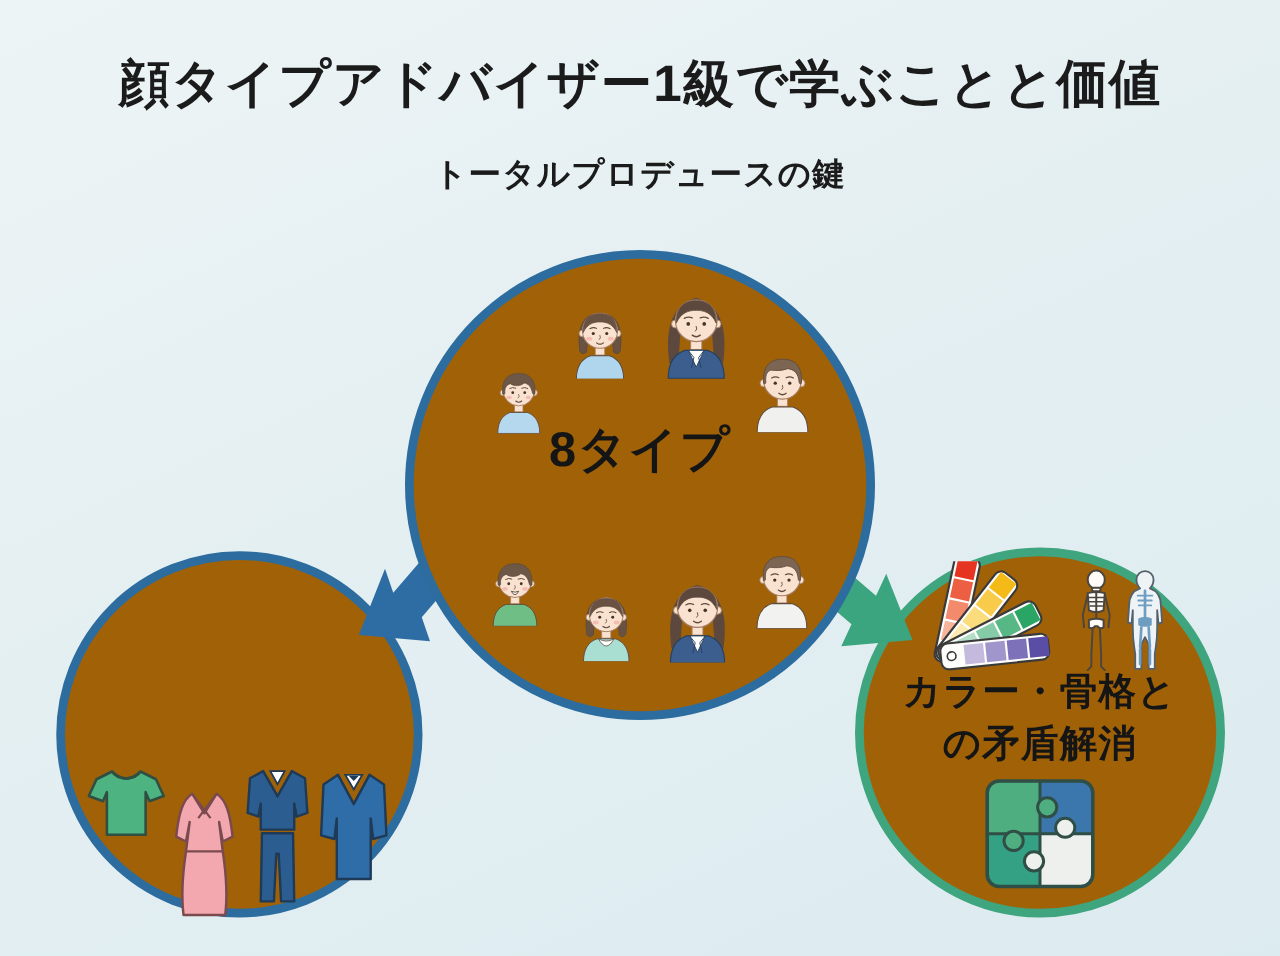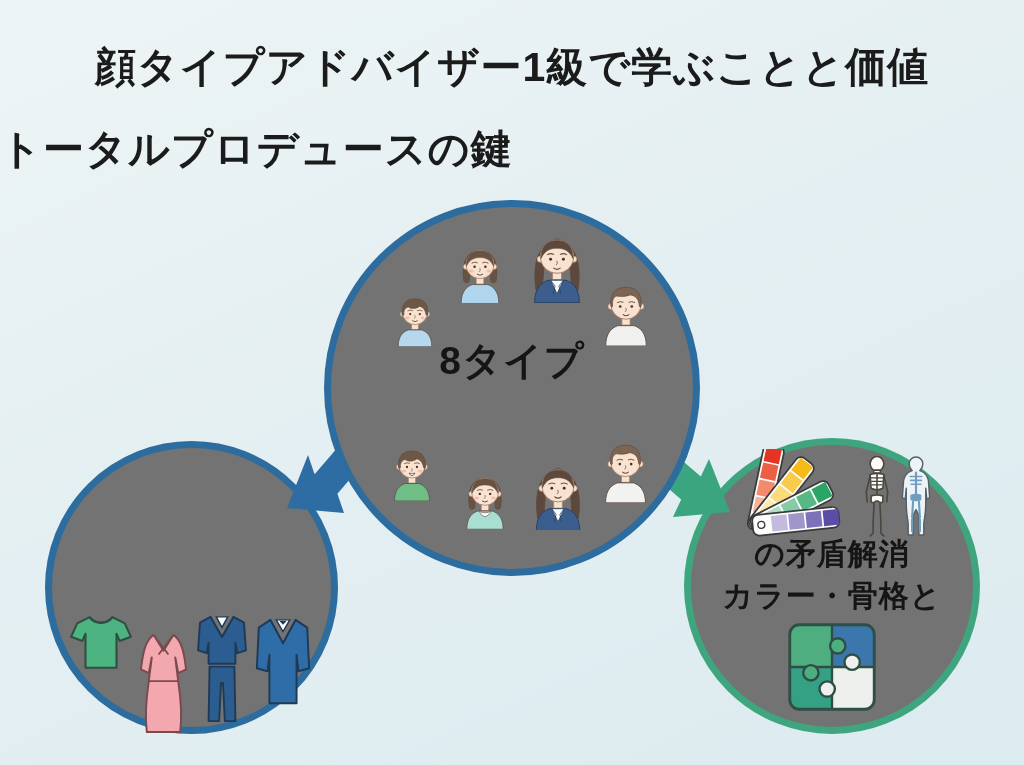--- a/index.html
+++ b/index.html
@@ -7,25 +7,25 @@
     width:1024px;height:765px;overflow:hidden;
     font-family:"Liberation Sans","DejaVu Sans",sans-serif;
     background:linear-gradient(155deg,var(--bg-top,#edf4f5) 0%,#e4eff2 45%,var(--bg-bottom,#dcebf0) 100%);
   }
   .canvas{position:relative;width:1024px;height:765px;}
   .title{
     position:absolute;top:40px;left:0;width:100%;text-align:center;
     font-size:41px;font-weight:800;color:var(--title-color,#1b1b1b);letter-spacing:1px;margin:0;
   }
   .subtitle{
-    position:absolute;top:122px;left:0;width:100%;
-    font-size:41px;font-weight:800;color:var(--title-color,#1b1b1b);letter-spacing:1px;margin:0;
+    position:absolute;top:122px;left:0;width:100%;text-align:center;
+    font-size:26px;font-weight:800;color:var(--title-color,#1b1b1b);letter-spacing:1px;margin:0;
   }
   .arrow-layer{position:absolute;top:0;left:0;width:1024px;height:765px;z-index:2;pointer-events:none;}
-  .circle{position:absolute;background:#737373;border-radius:50%;box-sizing:border-box;}
+  .circle{position:absolute;background:#a16207;border-radius:50%;box-sizing:border-box;}
   .center-circle{
     left:324px;top:200px;width:376px;height:376px;z-index:3;
     border:7px solid var(--circle-blue,#2d6c9e);
   }
   .left-circle{
     left:45px;top:441px;width:293px;height:293px;z-index:1;
     border:7px solid var(--circle-blue,#2d6c9e);
   }
   .right-circle{
     left:684px;top:438px;width:296px;height:296px;z-index:1;
@@ -154,22 +154,22 @@
             <path d="M17,18 V40" stroke-width="2.2"></path>
             <path d="M11,22 H23 M11.5,26 H22.5 M12,30 H22" stroke-width="1.6"></path>
             <path d="M12,41 Q17,39 22,41 L22,46 Q17,48 12,46 Z" fill="#6f9dc0" stroke-width="1"></path>
             <path d="M14,48 L13,64 M20,48 L21,64" stroke-width="2.2"></path>
             <path d="M13,66 L13,78 M21,66 L21,78" stroke-width="2.2"></path>
           </g>
         </svg>
       </div>
     </div>
     <div class="bubble-label">
+      <div>カラー・骨格と</div>
       <div>の矛盾解消</div>
-      <div>カラー・骨格と</div>
     </div>
     <div class="puzzle-wrap">
       <svg width="96" height="96" viewBox="0 0 100 100">
         <defs>
             <clipPath id="pz">
               <rect x="6" y="6" width="88" height="88" rx="10"></rect>
             </clipPath>
           </defs>
         <g clip-path="url(#pz)">
           <rect x="6" y="6" width="44" height="44" fill="var(--pz-g,#4fae80)"></rect>

